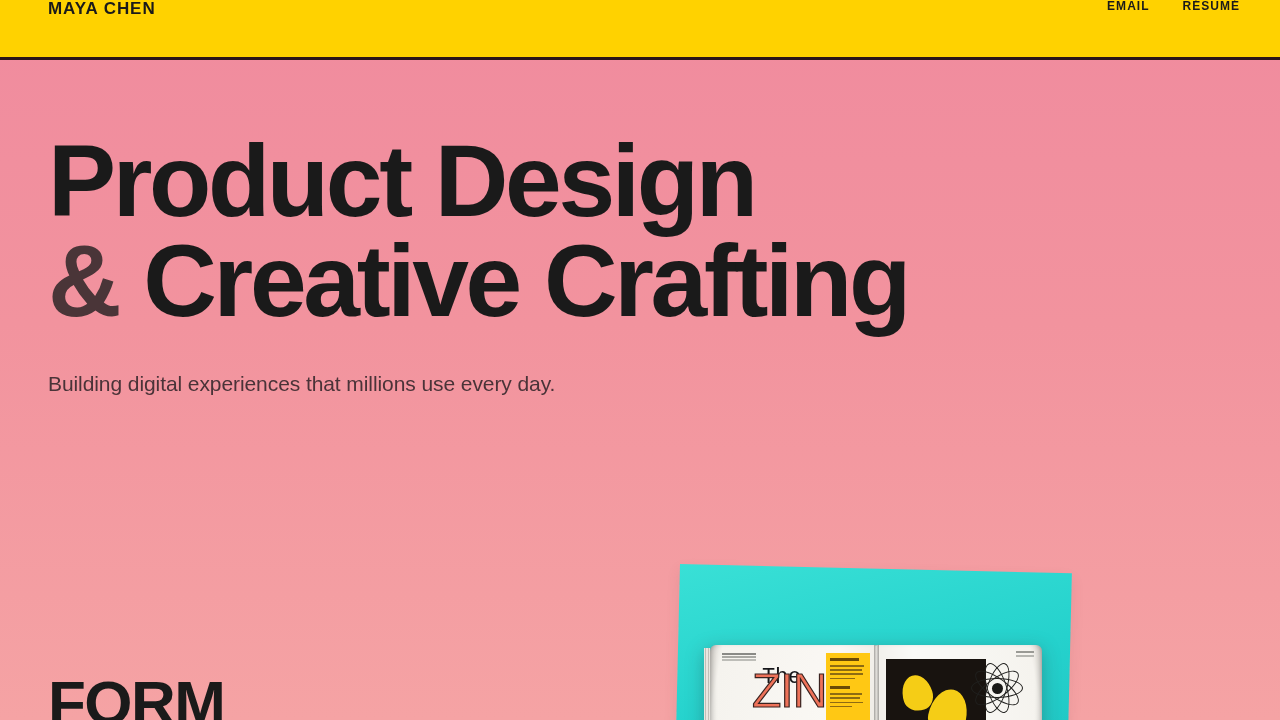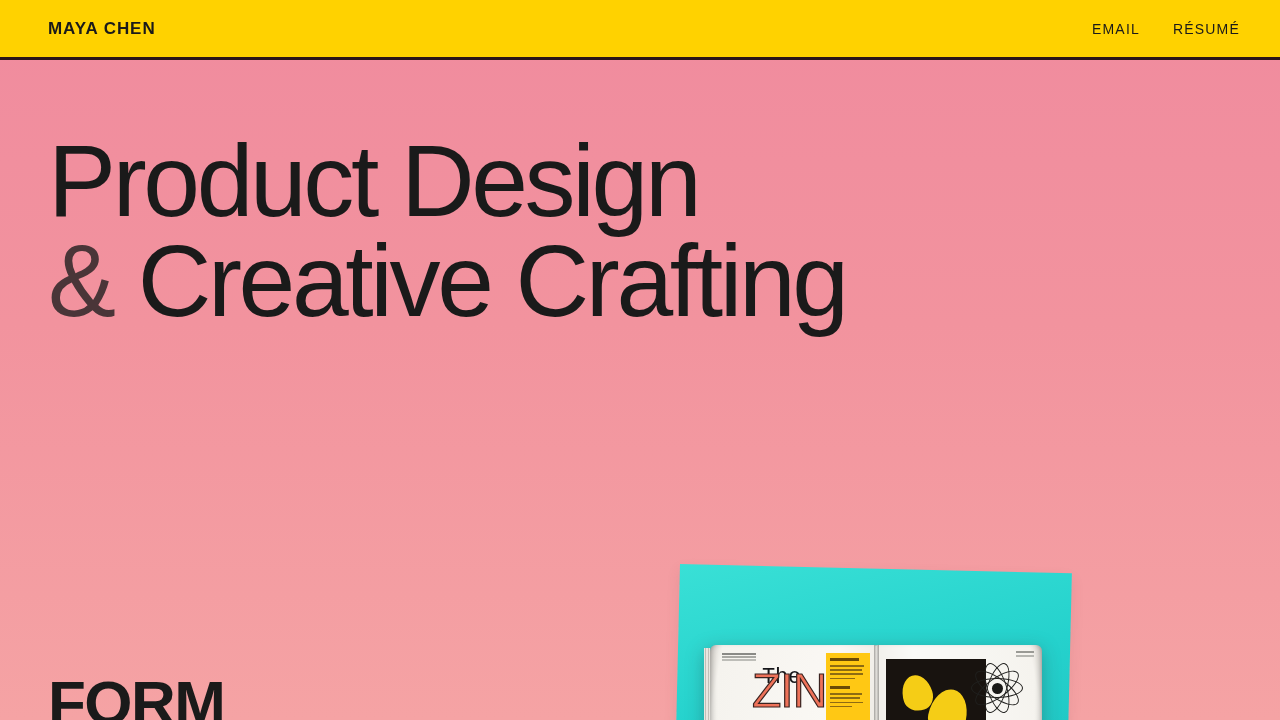--- a/index.html
+++ b/index.html
@@ -25,21 +25,21 @@
 
   
   #site-header {
     position:absolute;
     top:0; left:0;
     width:1280px;
     height:60px;
     background:#FFD200;
     border-bottom:3px solid #2A1518;
     display:flex;
-    align-items:center;
+    align-items:flex-start;
     justify-content:space-between;
     padding:0 40px 0 48px;
     z-index:20;
   }
 
   .wordmark {
     font-size:17px;
     font-weight:bold;
     letter-spacing:0.055em;
     color:#1A1A1A;
@@ -47,41 +47,41 @@
     cursor:pointer;
   }
 
   .nav {
     display:flex;
     align-items:center;
     gap:33px;
   }
 
   .nav-link {
-    font-size:14px;
-    font-weight:normal;
+    font-size:12px;
+    font-weight:bold;
     letter-spacing:0.085em;
     color:#1A1A1A;
     text-decoration:none;
     line-height:1;
     cursor:pointer;
   }
 
   
   #hero {
     position:absolute;
     top:60px; left:0;
     width:1280px;
     padding:72px 48px 0 48px;
     z-index:6;
   }
 
   .headline {
     font-size:102px;
-    font-weight:normal;
+    font-weight:bold;
     letter-spacing:-0.033em;
     line-height:0.98;
     color:#1A1A1A;
     white-space:nowrap;
   }
   .headline .line { display:block; }
   .headline .amp {
     color:#4A3538;
   }
 
@@ -265,20 +265,21 @@
       <a class="nav-link" href="#">RÉSUMÉ</a>
     </nav>
   </header>
 
   <section id="hero">
     <h1 class="headline">
       <span class="line">Product Design</span>
       <span class="line"><span class="amp">&amp;</span> <span>Creative Crafting</span></span>
     </h1>
     <p class="subhead">
+      <span>Building digital experiences that millions use every day.</span>
     </p>
   </section>
 
   <h2 id="section-label">FORM</h2>
 
   <figure id="media-card">
     <div class="teal-sheet"></div>
 
     <div class="book">
       <div class="edge-stack"></div>

